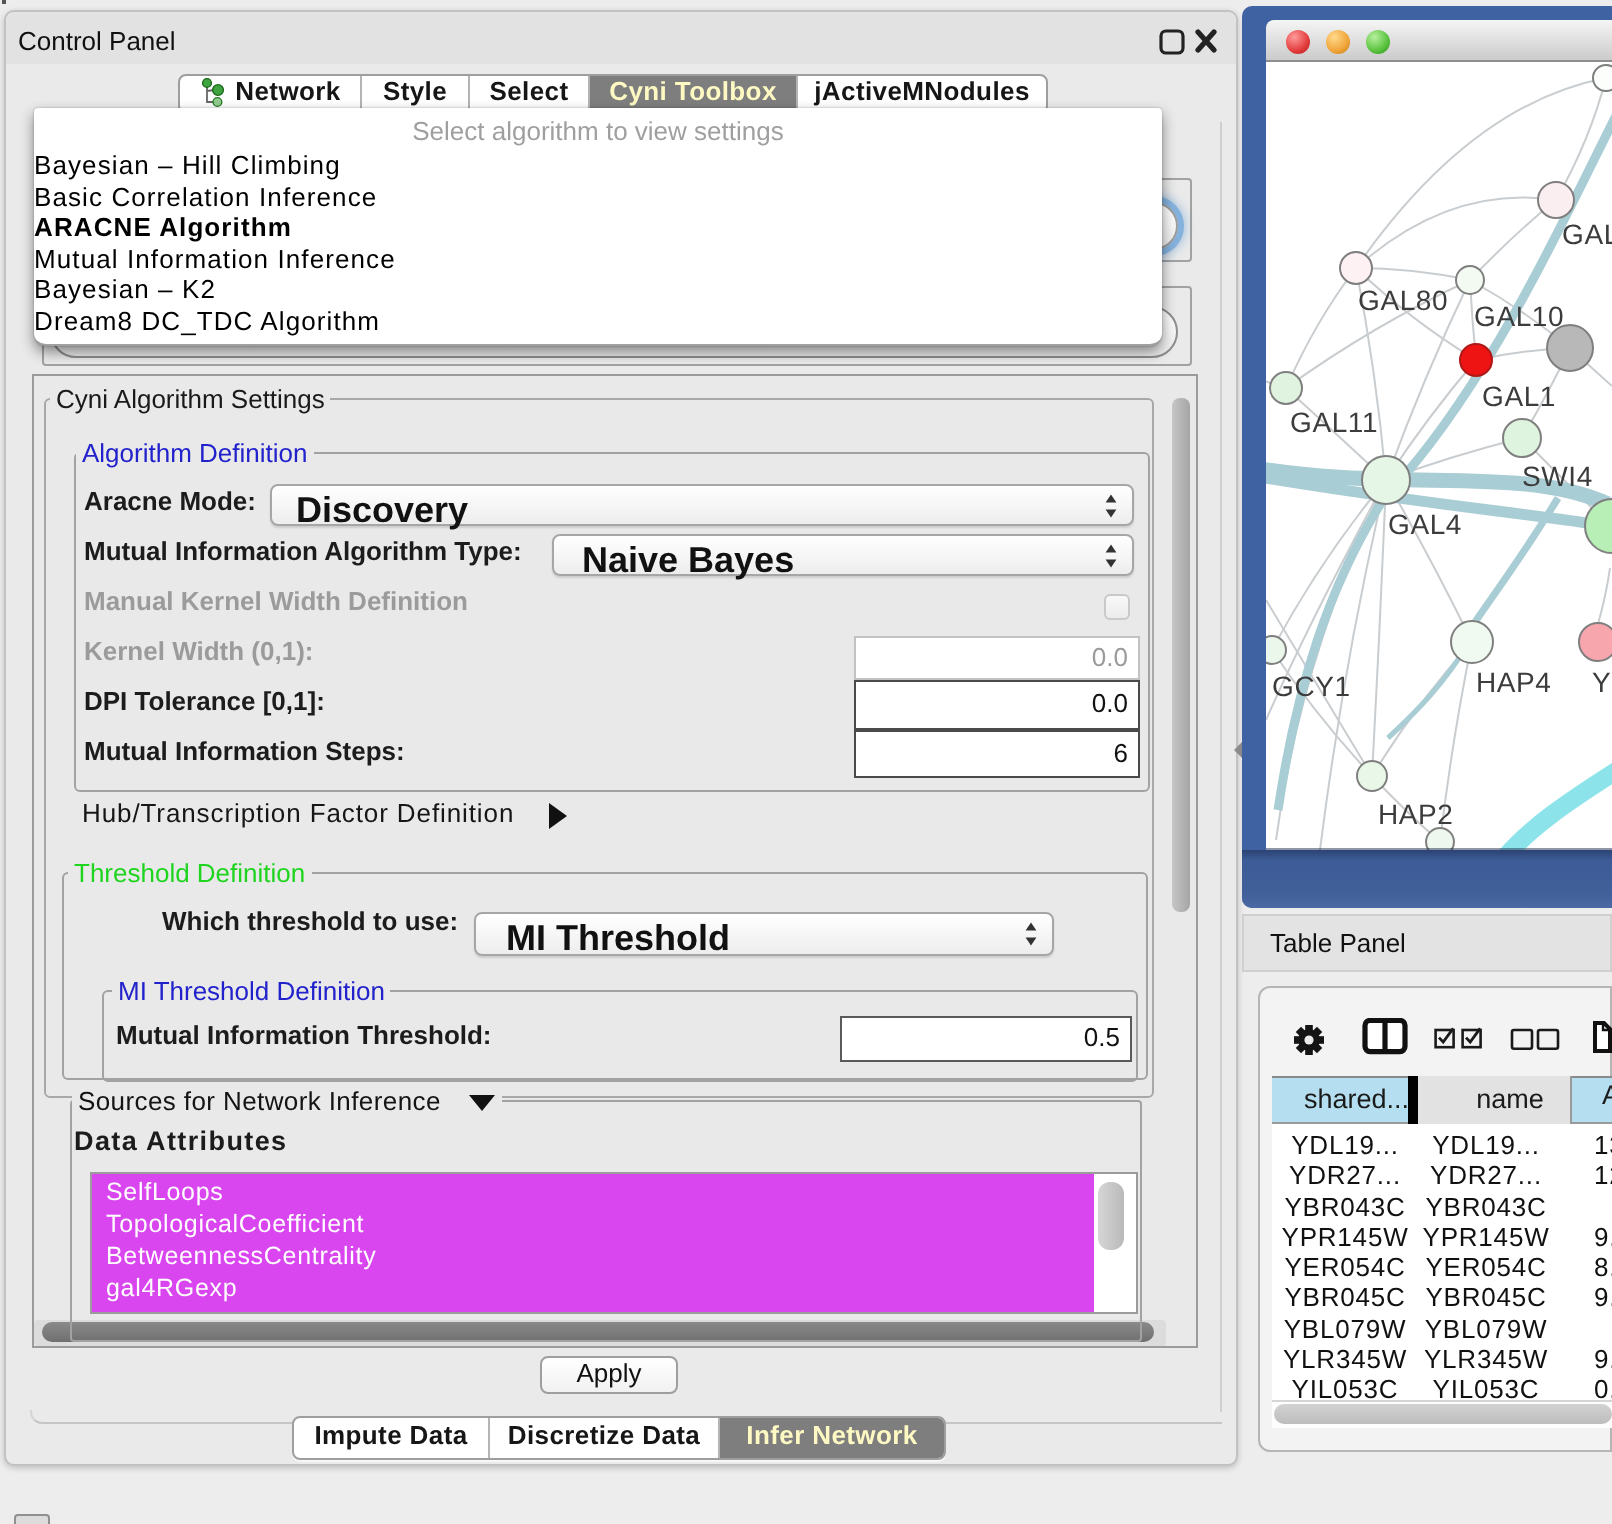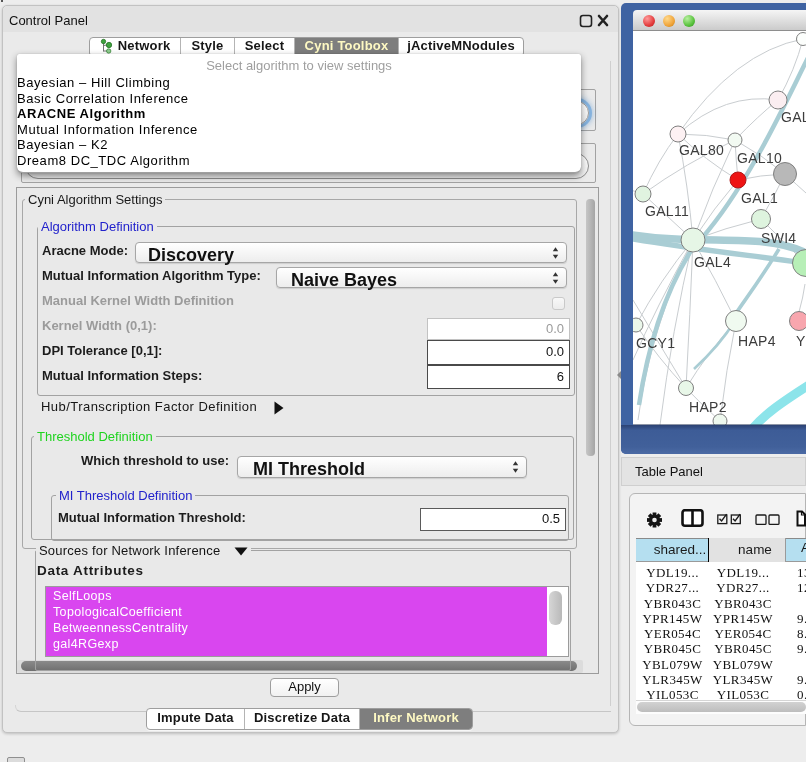--- a/index.html
+++ b/index.html
@@ -264,26 +264,26 @@
     <g stroke="#1a1a1a" fill="none">
       <rect x="118" y="6" width="10" height="9.4" rx="1" stroke-width="1.3"></rect>
       <rect x="131" y="6" width="10" height="9.4" rx="1" stroke-width="1.3"></rect>
     </g>
 
     <path d="M159.5 2.5 L164 2.5 L167 5.5 L167 16.5 L159.5 16.5 Z" fill="#fff" stroke="#111" stroke-width="2"></path>
     <path d="M163.5 2.5 L163.5 6 L167 6" fill="none" stroke="#111" stroke-width="1.2"></path>
   </svg>
 
   <div class="abs" style="left:6px;top:44px;width:171px;height:24px;background:#b5dff0;border-top:1px solid #8a8a8a;border-bottom:1px solid #9a9a9a;"></div>
-  <div class="abs" style="left:6px;top:44px;width:73px;height:24px;border-right:1px solid #000000;text-align:center;font-size:13.5px;color:#1a1a1a;line-height:23px;padding-left:16px;">shared...</div>
+  <div class="abs" style="left:6px;top:44px;width:73px;height:24px;border-right:5px solid #000000;text-align:right;font-size:13.5px;color:#1a1a1a;line-height:23px;padding-left:16px;">shared...</div>
   <div class="abs" style="left:79px;top:44px;width:77px;height:24px;border-right:1px solid #9a9a9a;background:#e2e2e2;text-align:center;font-size:13.5px;color:#1a1a1a;line-height:23px;padding-left:16px;">name</div>
   <div class="abs" style="left:171px;top:46px;font-size:13.5px;color:#1a1a1a;">A</div>
 
   <div class="abs" style="left:6px;top:68px;width:171px;height:138px;background:#fff;overflow:hidden;font-size:13px;color:#111;">
-    <div style="display:grid;grid-template-columns:73px 68px 30px;line-height:15.3px;text-align:center;padding-top:3px;letter-spacing:0.4px;font-family:Liberation Serif, serif;">
+    <div style="display:grid;grid-template-columns:73px 68px 30px;line-height:15.3px;text-align:center;padding-top:3px;letter-spacing:0.4px;">
       <div>YDL19...</div>
         <div>YDL19...</div>
         <div style="text-align:left;padding-left:20px;">13</div>
       <div>YDR27...</div>
         <div>YDR27...</div>
         <div style="text-align:left;padding-left:20px;">12</div>
       <div>YBR043C</div>
         <div>YBR043C</div>
         <div></div>
       <div>YPR145W</div>

